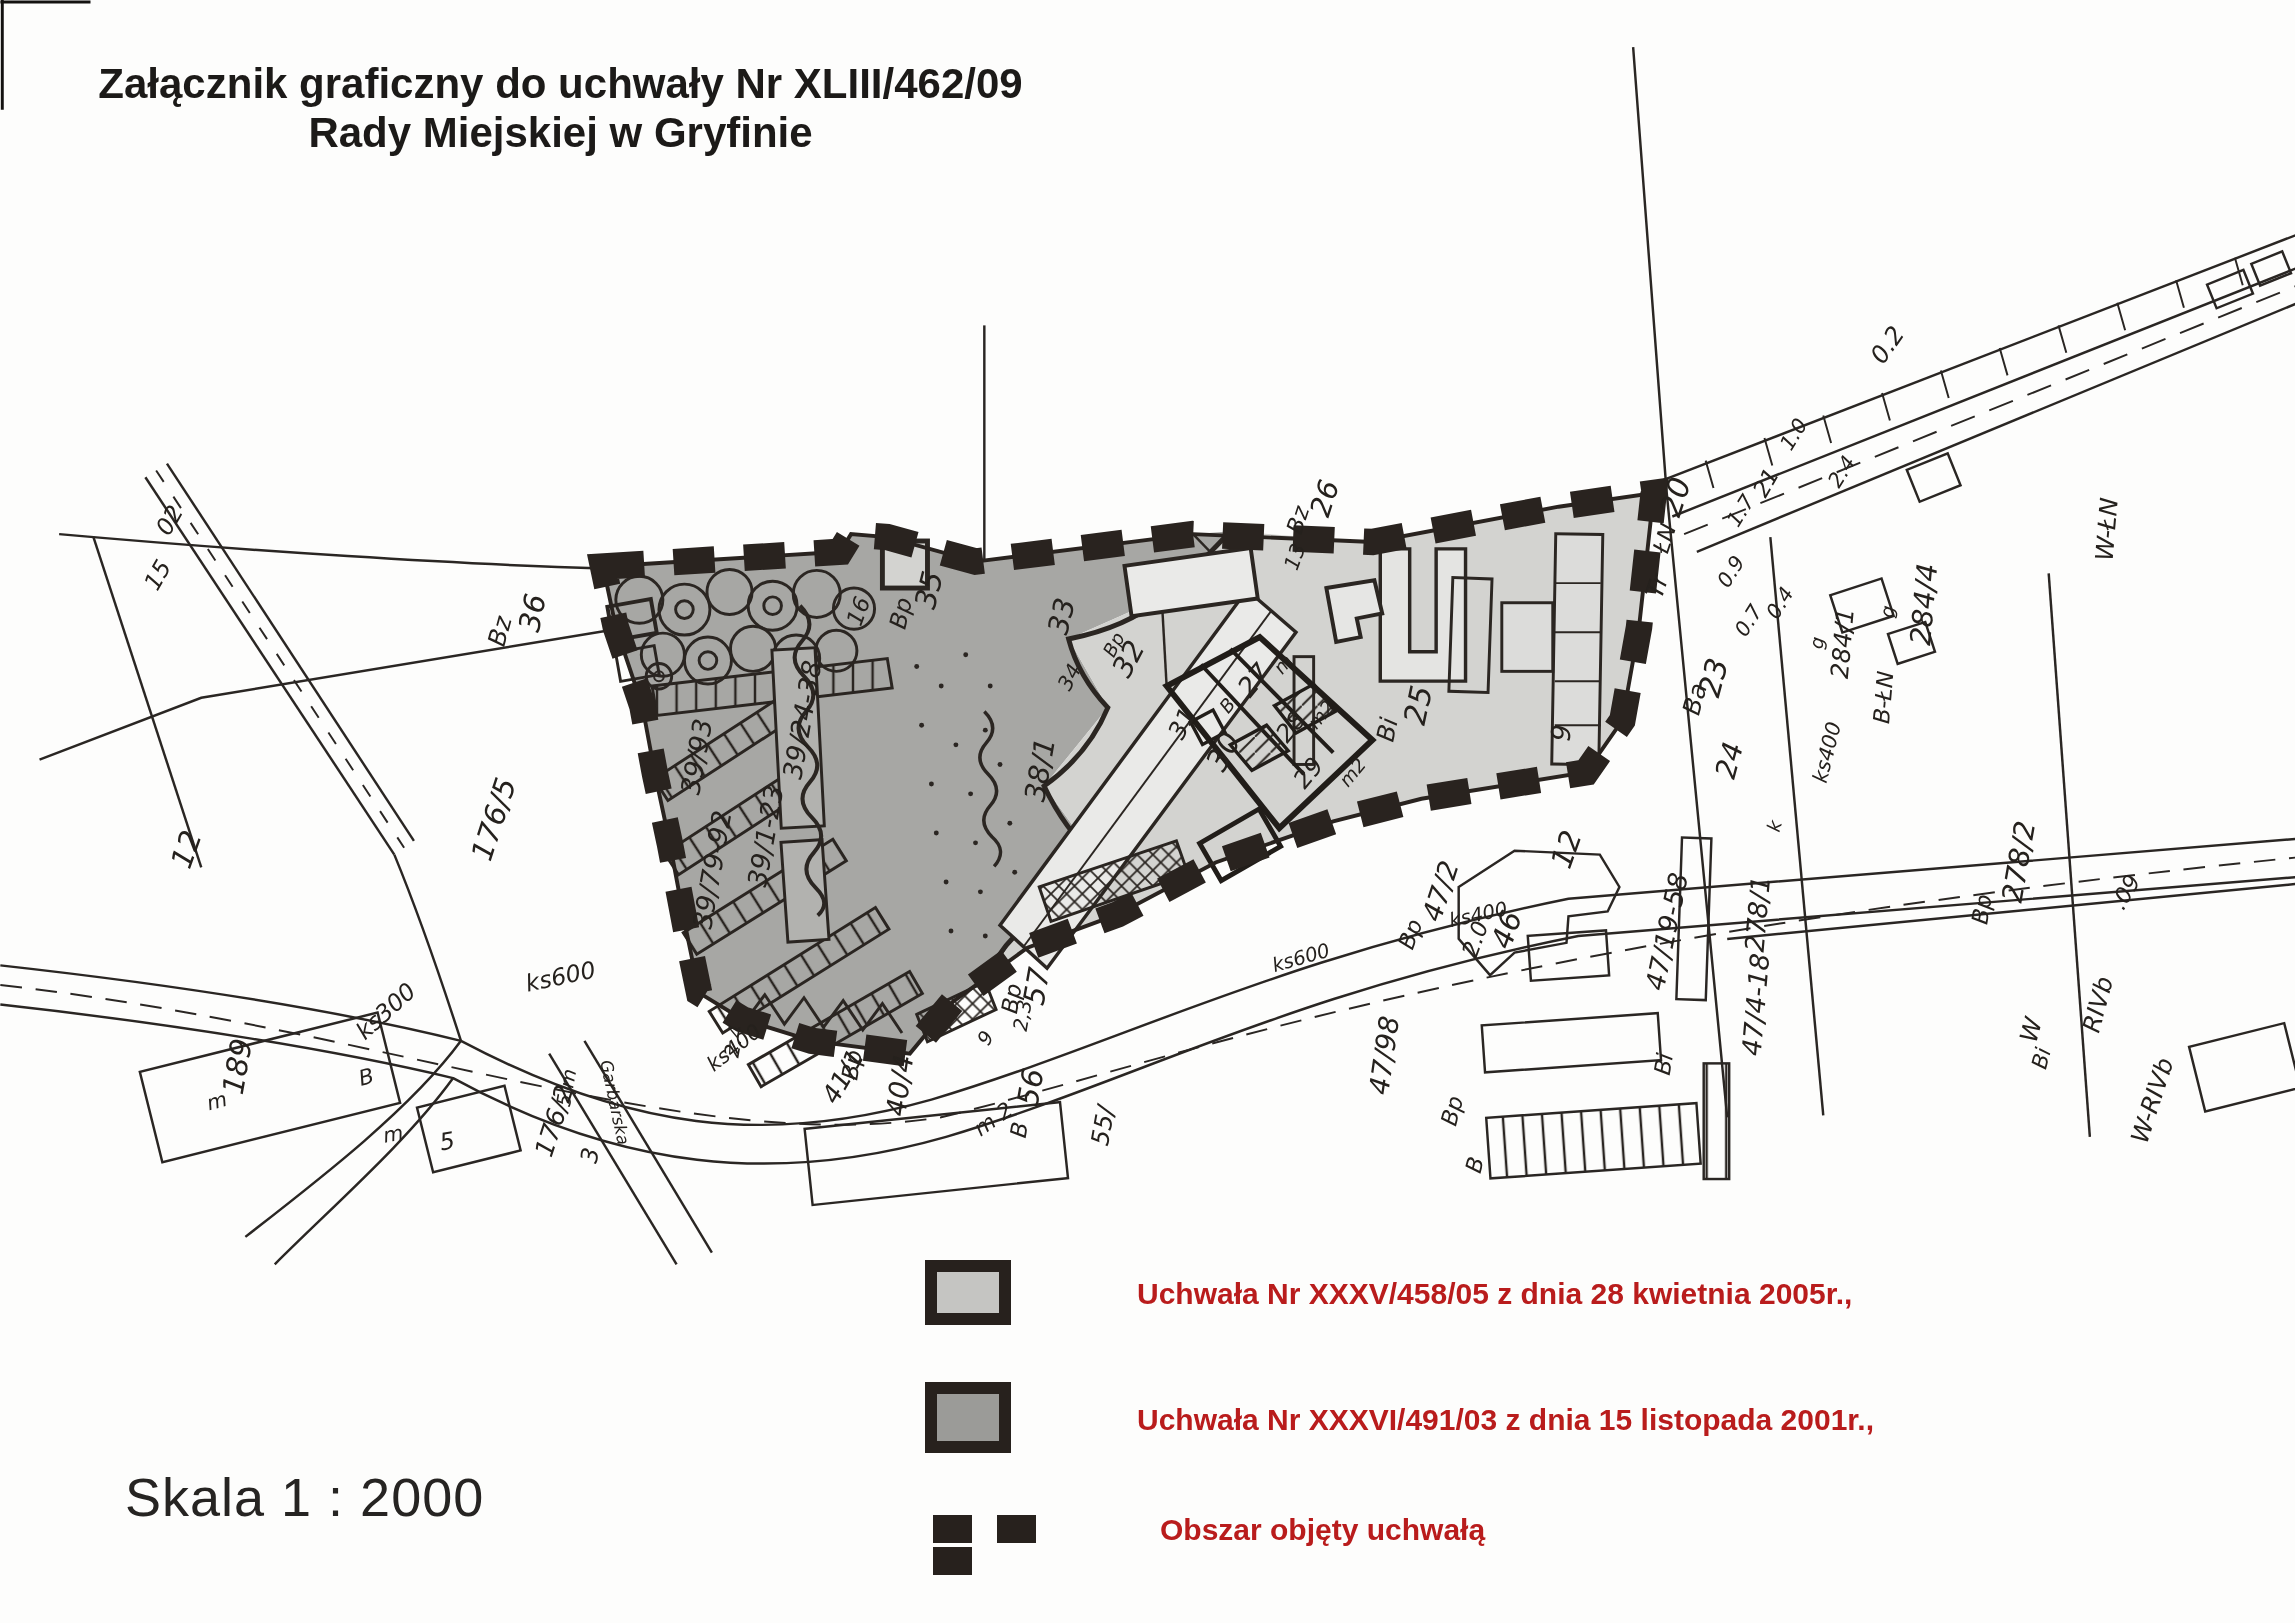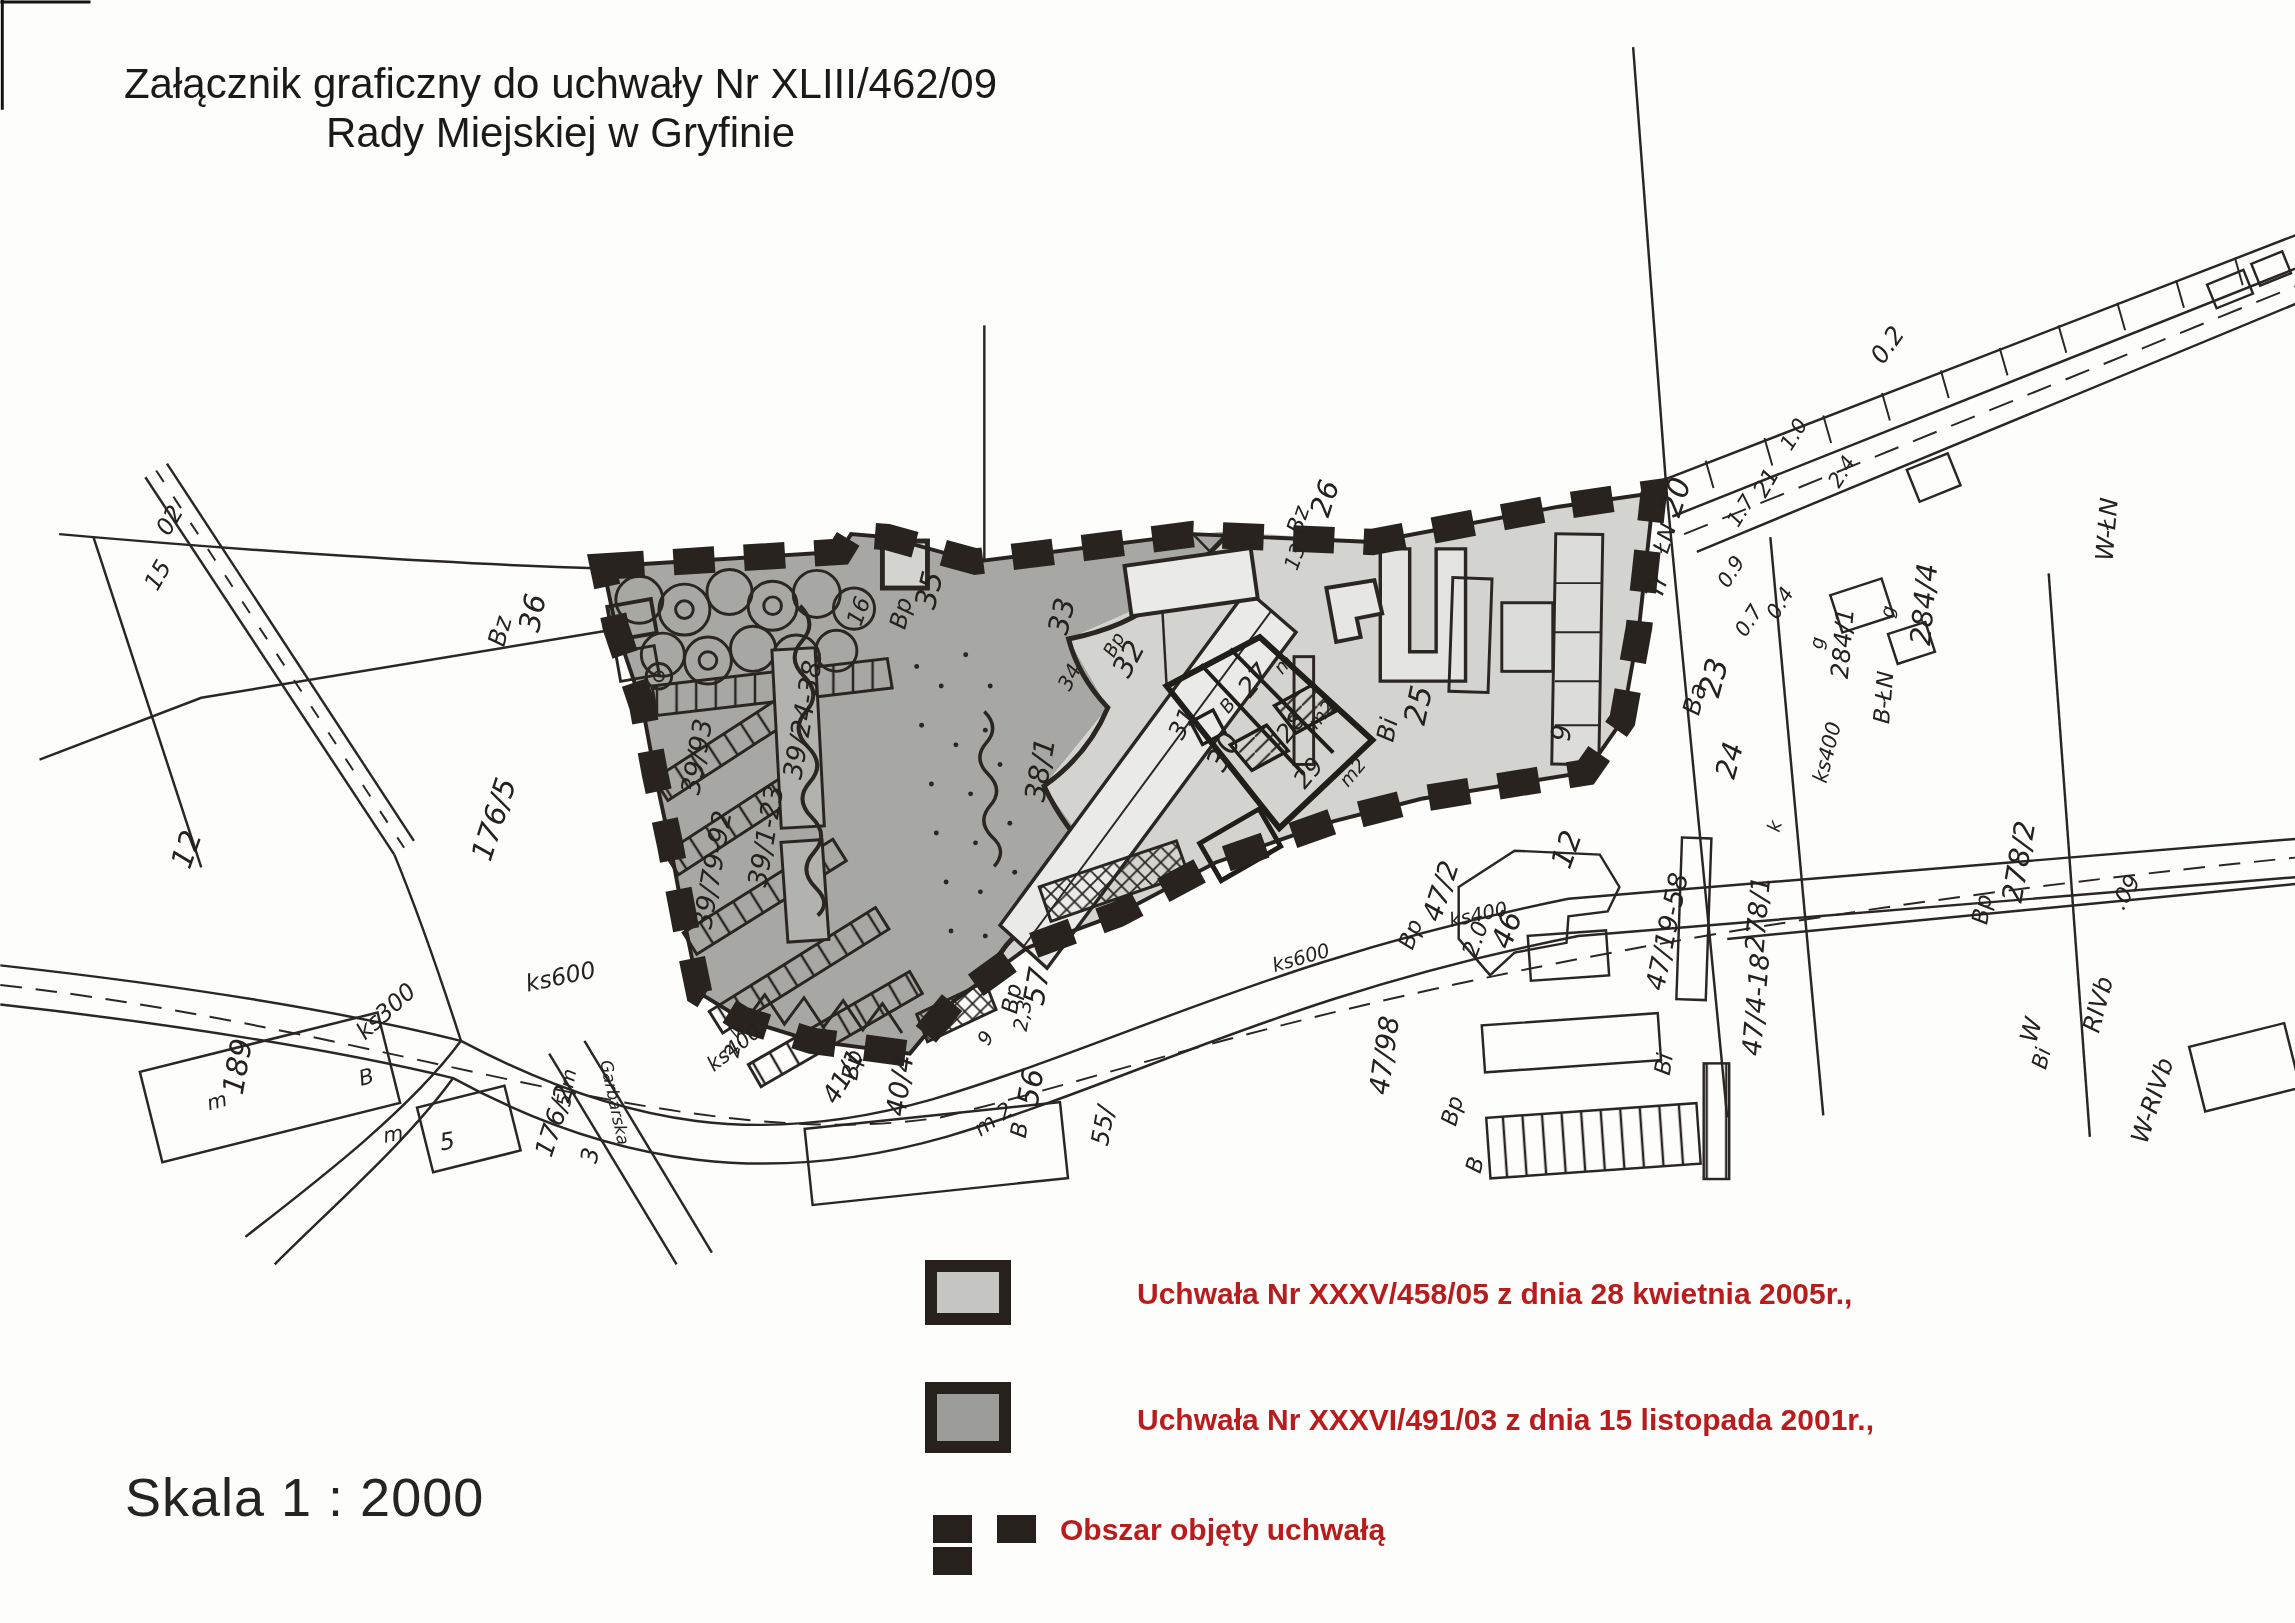--- a/index.html
+++ b/index.html
@@ -1,28 +1,28 @@
 <!DOCTYPE html>
 <html><head>
 <meta charset="utf-8">
 <style>
   html,body{margin:0;padding:0;background:#ffffff;}
   #page{position:relative;width:2296px;height:1623px;background:#fdfdfc;overflow:hidden;
         font-family:"Liberation Sans",sans-serif;color:#1b1916;}
   #map-svg{position:absolute;left:0;top:0;width:2296px;height:1623px;}
   .title-block{position:absolute;left:51px;top:59px;width:1019px;text-align:center;
-        font-weight:normal;font-size:42px;line-height:49px;color:#1c1a18;}
+        font-weight:bold;font-size:42px;line-height:49px;color:#1c1a18;}
   .title-block .tl{display:block;white-space:nowrap;}
   .swatch{position:absolute;box-sizing:border-box;border:12.7px solid #27211d;}
   .swatch-light{left:925px;top:1260px;width:86px;height:65px;background:#c5c5c2;}
   .swatch-medium{left:925px;top:1382px;width:86px;height:71px;background:#9b9b98;}
   .legend-label{position:absolute;font-weight:bold;font-size:30px;white-space:nowrap;color:#b91c1c;}
   .ll1{left:1137px;top:1277px;}
   .ll2{left:1137px;top:1403px;}
-  .ll3{left:1060px;top:1513px;}
+  .ll3{left:1160px;top:1513px;}
   .dash-swatch{position:absolute;left:933px;top:1515px;width:176px;height:29px;}
   .dash-swatch span{display:inline-block;width:39px;height:28px;background:#27211d;margin-right:24.5px;}
   .scale-label{position:absolute;left:125px;top:1466px;font-size:54px;font-weight:normal;
         letter-spacing:1px;color:#262422;white-space:nowrap;}
   .maplabel{font-family:"DejaVu Sans",sans-serif;font-style:italic;fill:#25211d;}
 </style>
 </head>
 <body>
 
 <div id="page">

